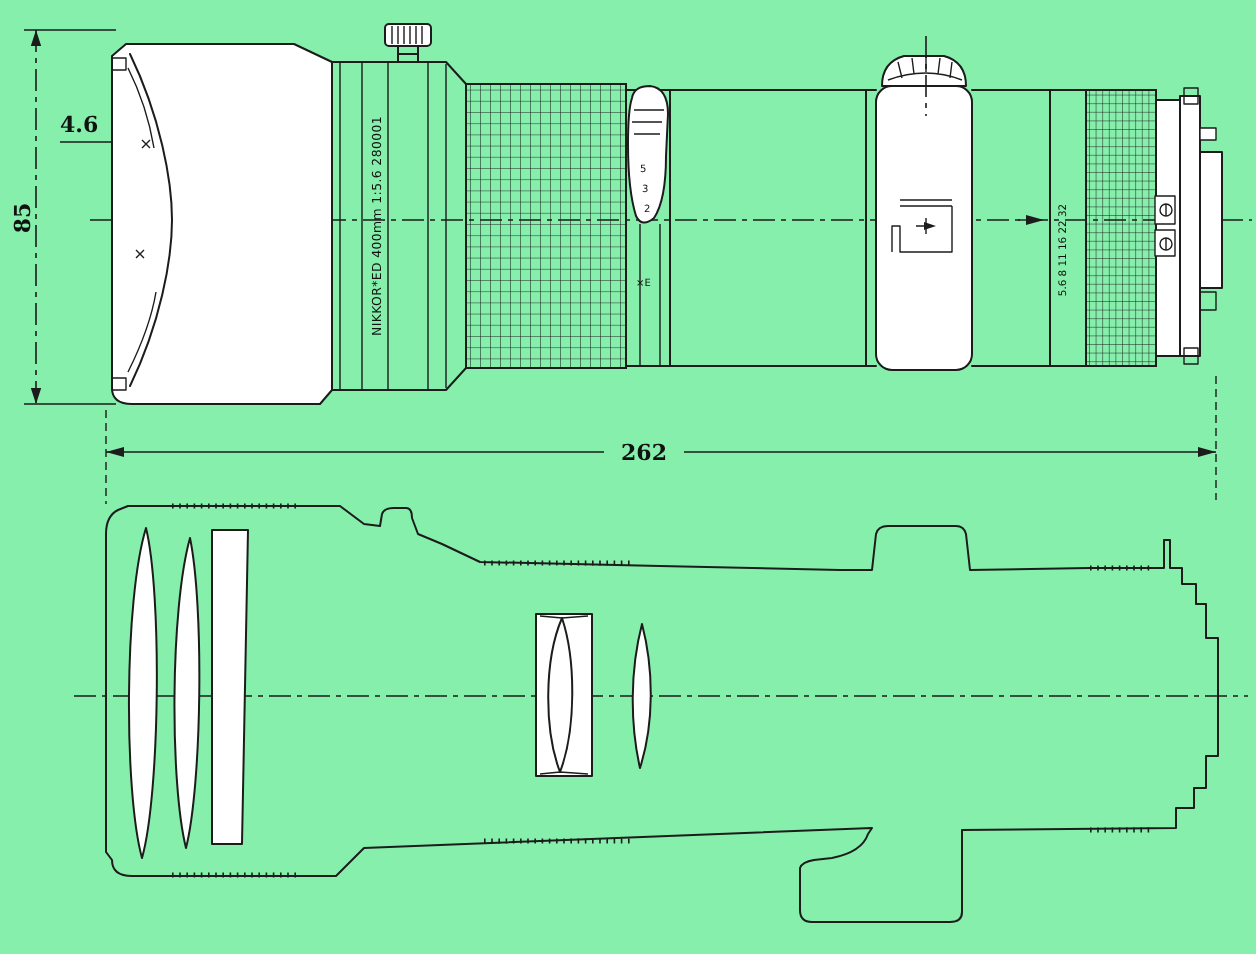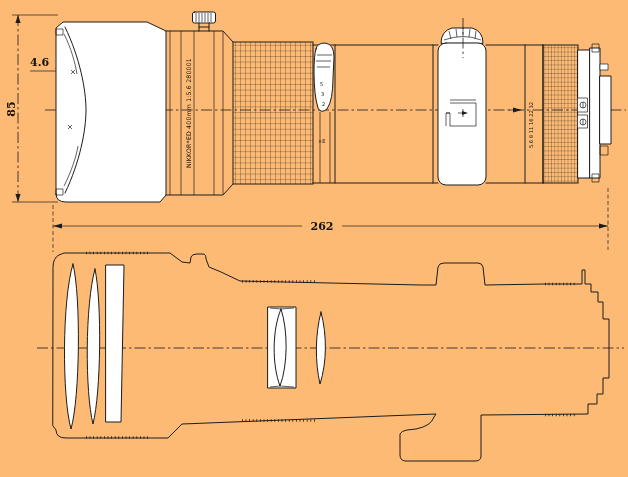--- a/index.html
+++ b/index.html
@@ -1,16 +1,16 @@
 <!DOCTYPE html>
 <html><head>
 <meta charset="utf-8">
 <style>
   html,body{margin:0;padding:0;background:#ffffff;}
-  .page{width:628px;height:477px;background:#fdba74;position:relative;overflow:hidden;}
+  .page{width:628px;height:477px;background:#86efac;position:relative;overflow:hidden;}
   svg{display:block;}
   .ln{fill:none;stroke:#1c1c1c;stroke-width:1;stroke-linejoin:round;stroke-linecap:round;}
   .thin{fill:none;stroke:#1c1c1c;stroke-width:0.7;stroke-linejoin:round;}
   .fillw{fill:#ffffff;}
   .cl{fill:none;stroke:#1c1c1c;stroke-width:0.8;stroke-dasharray:11 3 2.5 3;}
   .ext{fill:none;stroke:#1c1c1c;stroke-width:0.7;stroke-dasharray:4 2.5;}
   .tick{fill:none;stroke:#1c1c1c;stroke-width:2.4;stroke-dasharray:0.8 2.8;}
   .arrow{fill:#1c1c1c;stroke:none;}
   .dims{font:bold 11px "DejaVu Serif", serif;fill:#111;}
   .ring{font:6.2px "DejaVu Sans", sans-serif;fill:#111;letter-spacing:.2px;}

